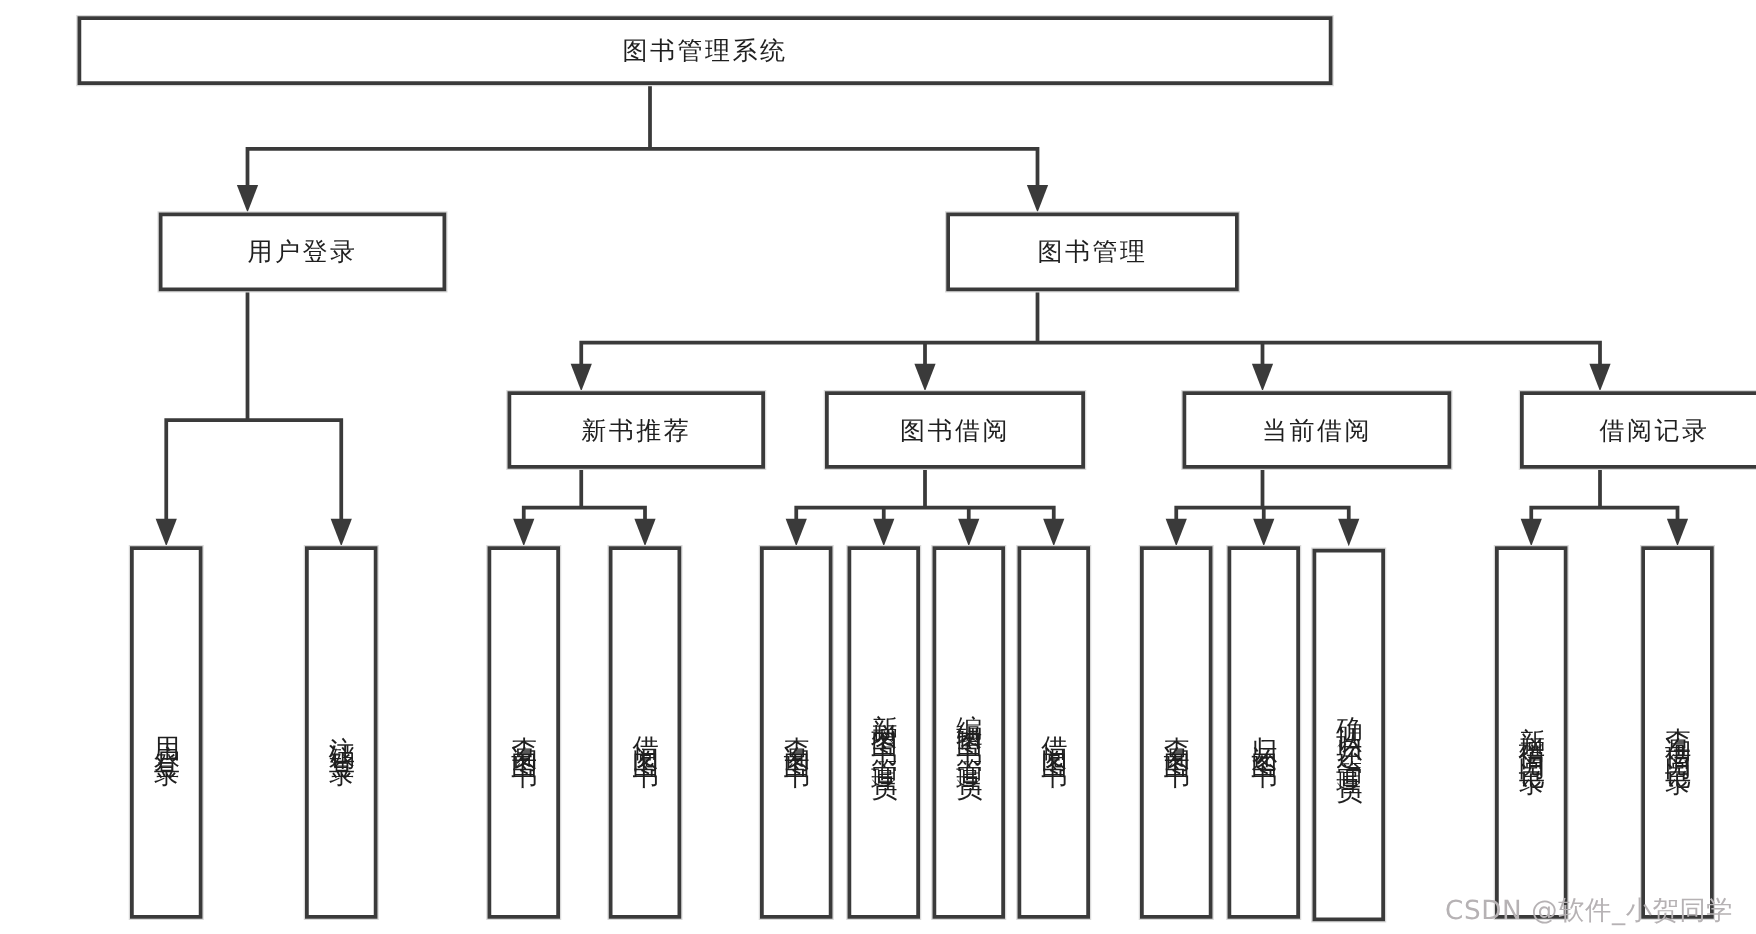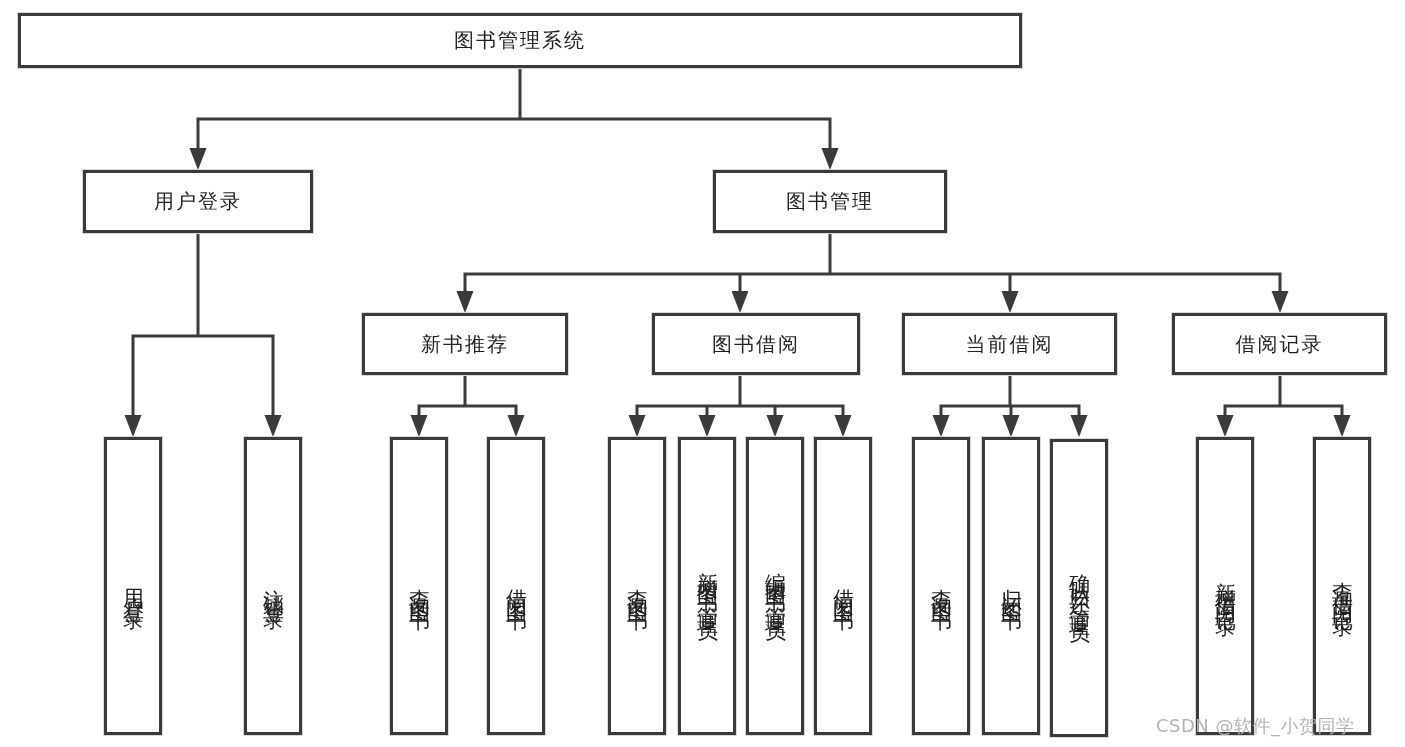--- a/index.html
+++ b/index.html
@@ -30,34 +30,35 @@
     display: flex;
     align-items: center;
     justify-content: center;
     color: #1f1f1f;
     box-shadow: 0 0 0 1px #d9d9d9;
   }
   .hbox {
     font-size: 20px;
     letter-spacing: 2px;
     white-space: nowrap;
+    margin-left: 44px;
   }
   .vbox > span {
     writing-mode: vertical-rl;
     text-orientation: mixed;
     font-size: 21px;
     letter-spacing: 7px;
     line-height: 1;
   }
   .watermark {
     position: absolute;
     left: 1156px;
     top: 714px;
     width: 248px;
-    font-size: 18px;
+    font-size: 21px;
     letter-spacing: 0.5px;
     color: #b6b2b4;
     white-space: nowrap;
     z-index: 5;
   }
   svg path {
     stroke: #3a3a3a;
     stroke-width: 3;
     fill: none;
     stroke-linecap: square;
@@ -114,21 +115,21 @@
       <polygon points="1333.5,415 1350.5,415 1342,437"></polygon>
     </g>
   </svg>
 
   <div class="box hbox" style="left:18px; top:13px; width:1004px; height:55px;">图书管理系统</div>
 
   <div class="box hbox" style="left:83px; top:170px; width:230px; height:63px;">用户登录</div>
   <div class="box hbox" style="left:362px; top:313px; width:206px; height:62px;">新书推荐</div>
 
   <div class="box hbox" style="left:713px; top:170px; width:234px; height:63px;">图书管理</div>
-  <div class="box hbox" style="left:652px; top:313px; width:208px; height:62px;">图书借阅</div>
+  <div class="box hbox" style="left:616px; top:313px; width:208px; height:62px;">图书借阅</div>
   <div class="box hbox" style="left:1172px; top:313px; width:215px; height:62px;">借阅记录</div>
   <div class="box hbox" style="left:902px; top:313px; width:215px; height:62px;">当前借阅</div>
 
   <div class="box vbox" style="left:104px; top:437px; width:58px; height:298px;">
     <span>用户登录</span>
   </div>
   <div class="box vbox" style="left:244px; top:437px; width:58px; height:298px;">
     <span>注销登录</span>
   </div>
 

